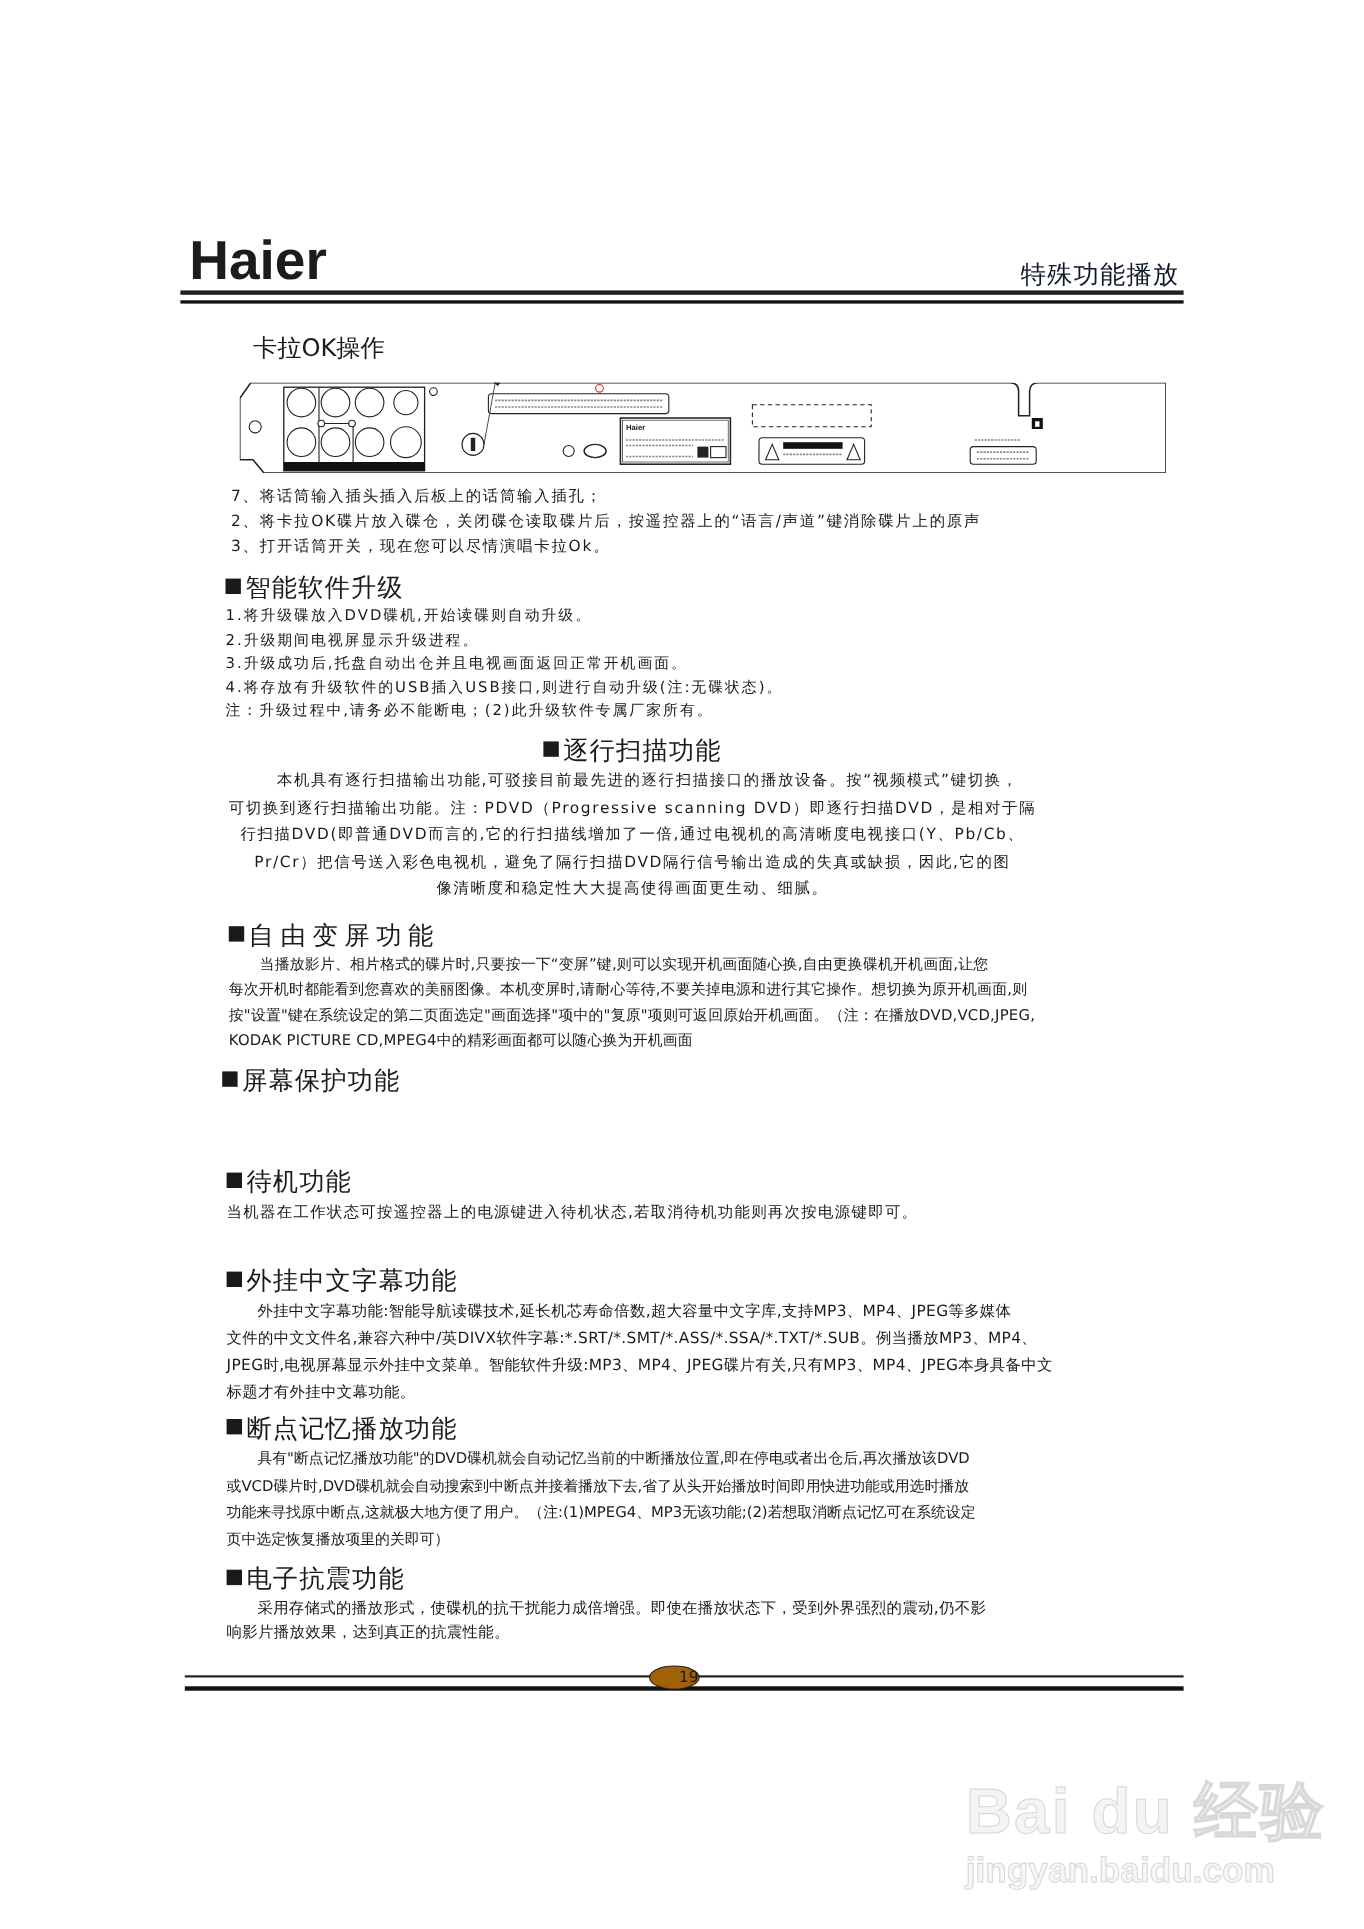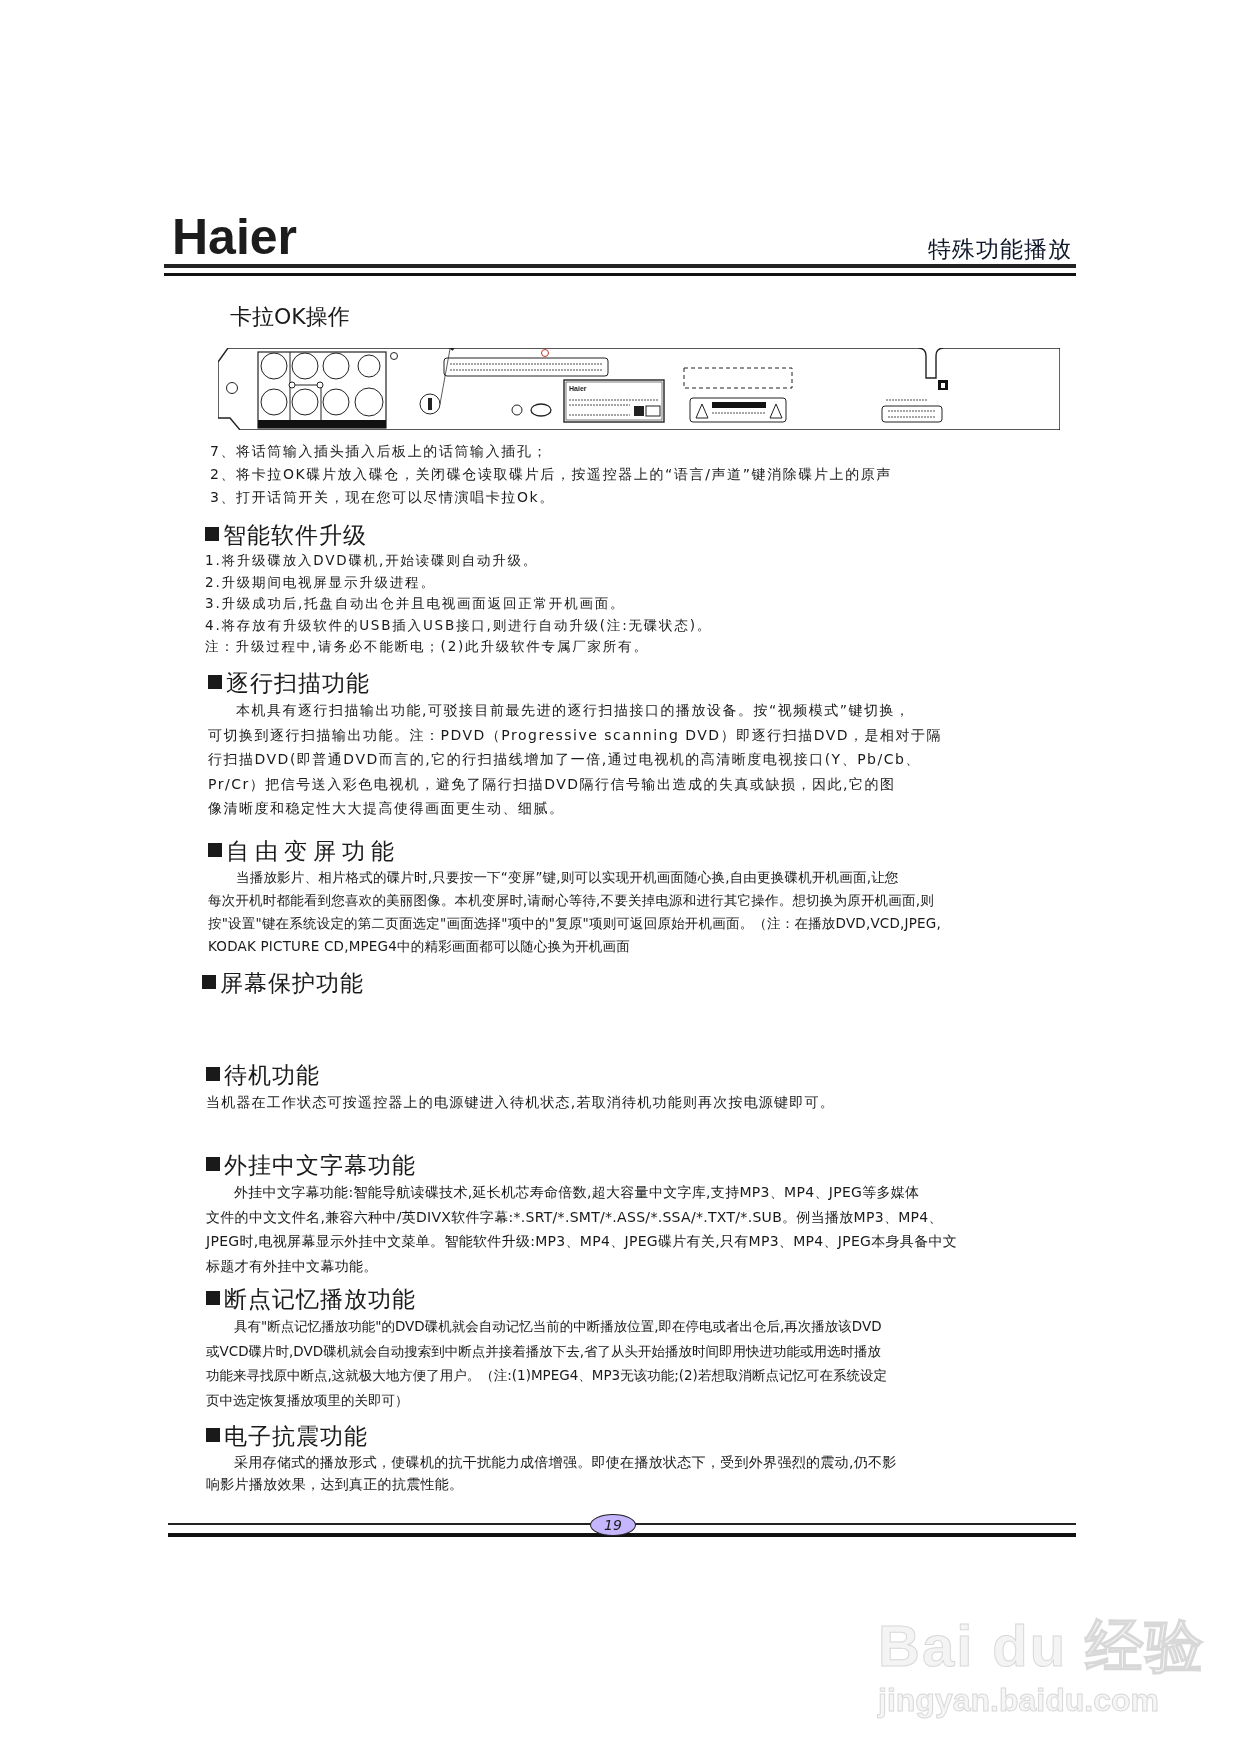--- a/index.html
+++ b/index.html
@@ -23,22 +23,22 @@
 
   .section { position: absolute; left: 208px; }
   .section h2 { margin: 0; font-weight: 400; font-size: 23px; letter-spacing: 1px; line-height: 30px; white-space: nowrap; }
   .section h2 .sq { display: inline-block; width: 14px; height: 14px; background: #1a1a1a; margin-right: 4px; vertical-align: 2px; }
   .section .body { font-size: 14px; line-height: 24.5px; letter-spacing: 1.2px; }
   .section .body div { white-space: nowrap; }
   .section .body .indent { padding-left: 28px; }
 
   .rule-bottom-thin { position: absolute; left: 168px; width: 908px; top: 1523px; height: 2px; background: #222; }
   .rule-bottom-thick { position: absolute; left: 168px; width: 908px; top: 1533px; height: 4px; background: #111; }
-  .page-num { position: absolute; left: 590px; top: 1514px; width: 44px; height: 20px; background: #c4b5fd;
-              border: 1px solid #222; border-radius: 50%; font-size: 14px; text-align: center; line-height: 20px; font-style: italic; }
+  .page-num { position: absolute; left: 590px; top: 1514px; width: 44px; height: 20px; background: #a16207;
+              border: 1px solid #222; border-radius: 50%; font-size: 14px; text-align: right; line-height: 20px; }
 
   .watermark { position: absolute; left: 878px; top: 1608px; color: #ededed; }
   .watermark .wm-main { font-family: "Liberation Sans", sans-serif; font-weight: 700; font-size: 58px;
                         letter-spacing: 2px; -webkit-text-stroke: 1px #d8d8d8; color: #f4f4f4; }
   .watermark .wm-url { font-family: "Liberation Sans", sans-serif; font-size: 32px; font-weight: 700;
                        -webkit-text-stroke: 1px #d8d8d8; color: #f6f6f6; margin-top: -4px; }
 </style>
 </head>
 <body>
 
@@ -123,21 +123,21 @@
   <h2><span class="sq"></span><span>智能软件升级</span></h2>
   <div class="body" style="line-height:21.5px; letter-spacing:1.8px; font-size:13.5px;">
     <div>1.将升级碟放入DVD碟机,开始读碟则自动升级。</div>
     <div>2.升级期间电视屏显示升级进程。</div>
     <div>3.升级成功后,托盘自动出仓并且电视画面返回正常开机画面。</div>
     <div>4.将存放有升级软件的USB插入USB接口,则进行自动升级(注:无碟状态)。</div>
     <div>注：升级过程中,请务必不能断电；(2)此升级软件专属厂家所有。</div>
   </div>
 </div>
 
-<div class="section" style="top:668px; left:208px;">
+<div class="section" style="top:668px; left:208px;text-align:center;">
   <h2><span class="sq"></span><span>逐行扫描功能</span></h2>
   <div class="body" style="letter-spacing:1.5px;">
     <div class="indent">本机具有逐行扫描输出功能,可驳接目前最先进的逐行扫描接口的播放设备。按“视频模式”键切换，</div>
     <div>可切换到逐行扫描输出功能。注：PDVD（Progressive scanning DVD）即逐行扫描DVD，是相对于隔</div>
     <div>行扫描DVD(即普通DVD而言的,它的行扫描线增加了一倍,通过电视机的高清晰度电视接口(Y、Pb/Cb、</div>
     <div>Pr/Cr）把信号送入彩色电视机，避免了隔行扫描DVD隔行信号输出造成的失真或缺损，因此,它的图</div>
     <div>像清晰度和稳定性大大提高使得画面更生动、细腻。</div>
   </div>
 </div>
 

